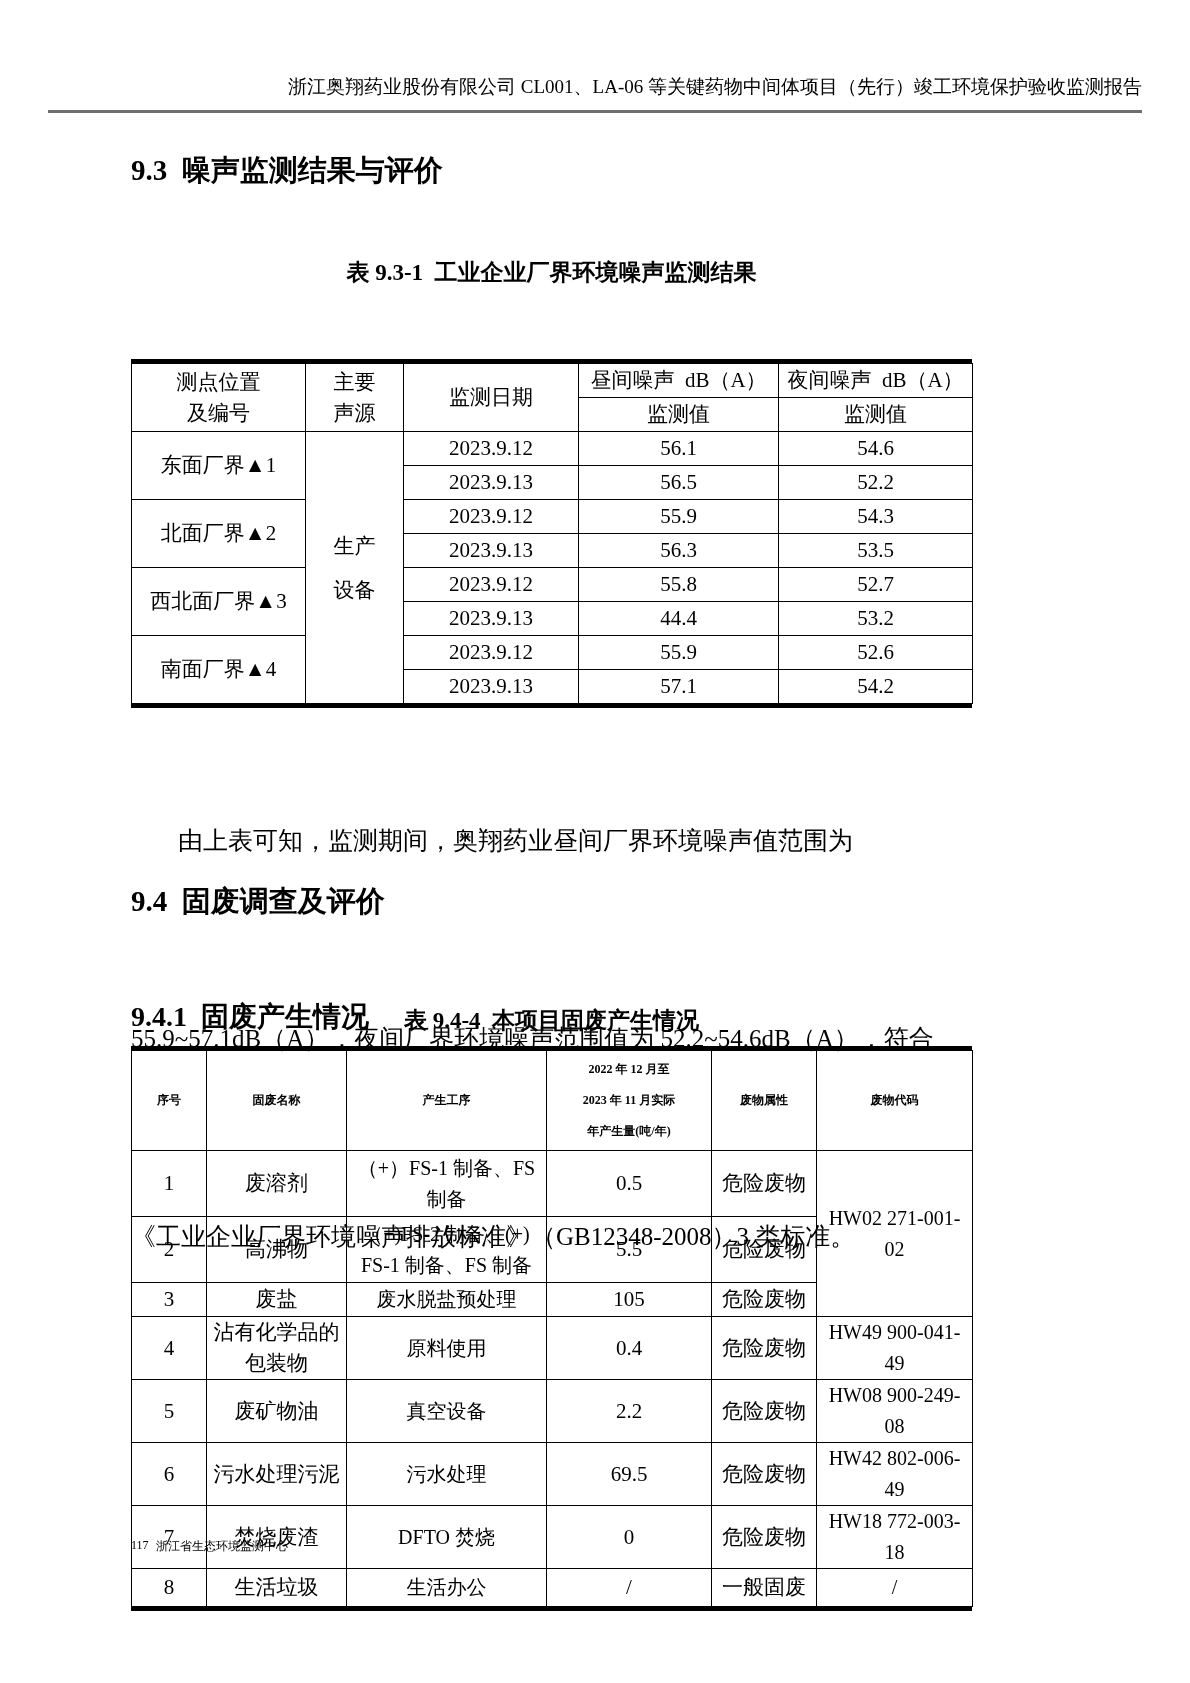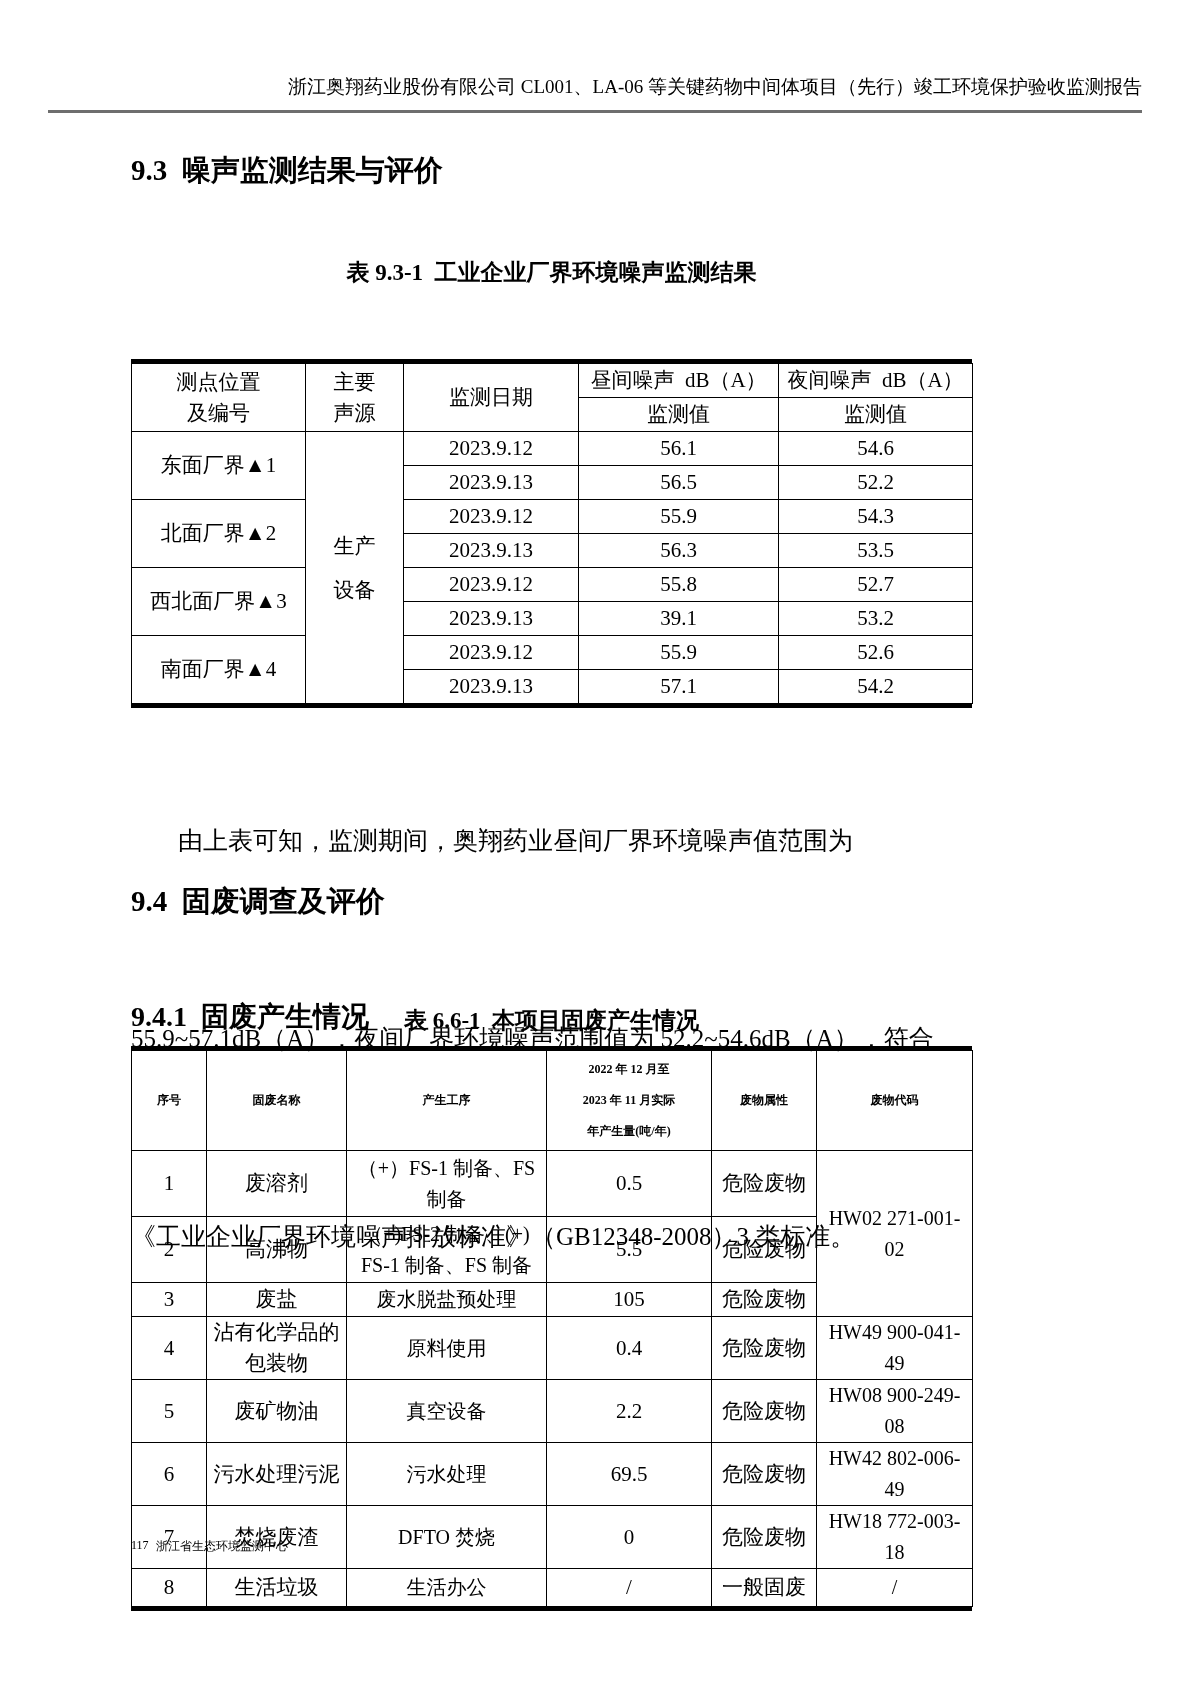--- a/index.html
+++ b/index.html
@@ -130,21 +130,21 @@
         <td>53.5</td>
       </tr>
       <tr>
         <td rowspan="2">西北面厂界▲3</td>
         <td>2023.9.12</td>
         <td>55.8</td>
         <td>52.7</td>
       </tr>
       <tr>
         <td>2023.9.13</td>
-        <td>39.1</td>
+        <td>44.4</td>
         <td>53.2</td>
       </tr>
       <tr>
         <td rowspan="2">南面厂界▲4</td>
         <td>2023.9.12</td>
         <td>55.9</td>
         <td>52.6</td>
       </tr>
       <tr>
         <td>2023.9.13</td>
@@ -157,21 +157,21 @@
 
   <div class="para-conclusion">
     <div class="line-first">由上表可知，监测期间，奥翔药业昼间厂界环境噪声值范围为</div>
     <div>55.9~57.1dB（A），夜间厂界环境噪声范围值为 52.2~54.6dB（A），符合</div>
     <div>《工业企业厂界环境噪声排放标准》（GB12348-2008）3 类标准。</div>
   </div>
 
   <div class="h-section h1b">9.4  固废调查及评价</div>
   <div class="h-section h2a">9.4.1  固废产生情况</div>
 
-  <div class="table-caption cap-waste">表 6.6-1  本项目固废产生情况</div>
+  <div class="table-caption cap-waste">表 9.4-4  本项目固废产生情况</div>
 
   <div class="tbl-wrap waste-wrap">
     <table class="waste-table">
       <colgroup>
         <col style="width:75px">
           <col style="width:140px">
           <col style="width:200px">
         <col style="width:165px">
           <col style="width:105px">
           <col style="width:156px">

